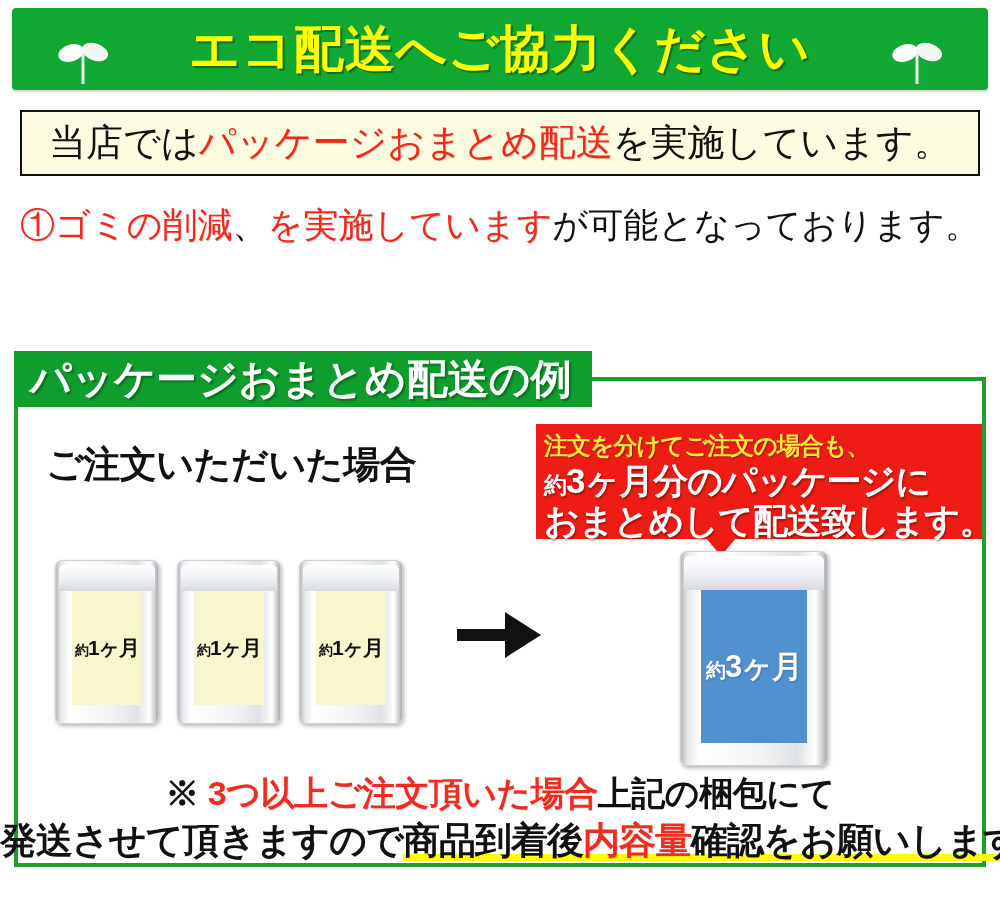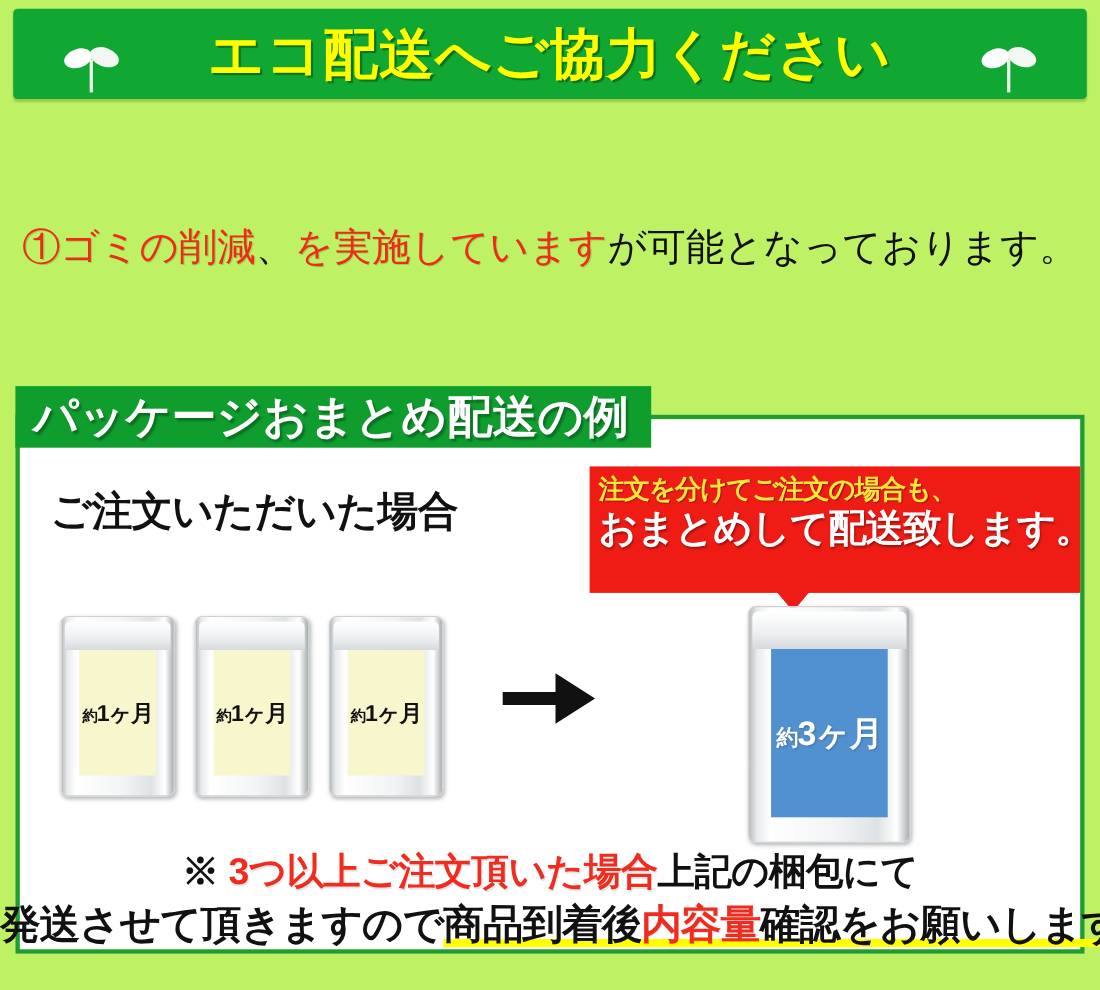--- a/index.html
+++ b/index.html
@@ -13,21 +13,21 @@
     font-family: "Liberation Sans", sans-serif;
     overflow: hidden;
     position: relative;
   }
 
   
   #page {
     position: relative;
     width: 1000px;
     height: 900px;
-    background: #bef264;
+    background: #ffffff;
   }
 
   
   #header-banner {
     position: absolute;
     left: 12px;
     top: 8px;
     width: 976px;
     height: 82px;
     background: #10a832;
@@ -331,39 +331,45 @@
     <span id="header-title" class="mincho">エコ配送へご協力ください</span>
     <span class="sprout right">
       <svg viewBox="0 0 58 52" width="58" height="52" aria-hidden="true">
         <ellipse cx="17" cy="19" rx="13" ry="8.5" fill="#ffffff" transform="rotate(-18 17 19)"></ellipse>
         <ellipse cx="41" cy="18" rx="13.5" ry="8.5" fill="#f2f7f2" transform="rotate(20 41 18)"></ellipse>
         <rect x="27.5" y="20" width="3" height="30" fill="#eaf6ea"></rect>
       </svg>
     </span>
   </div>
 
+  <div id="statement-box">
+    <div id="statement-line" class="mincho">
+      <span>当店では</span><span class="red-serif">パッケージおまとめ配送</span><span>を実施しています。</span>
+    </div>
+  </div>
 
   <div id="mid-paragraph">
     <div id="mid-line-2" class="mincho">
       <span class="red-serif">①ゴミの削減</span><span>、</span><span class="red-serif">を実施しています</span><span>が可能となっております。</span>
     </div>
   </div>
 
   <div id="example-box"></div>
 
   <div id="example-tab">
     <span id="example-tab-label">パッケージおまとめ配送の例</span>
   </div>
 
   <div id="left-caption">
     <div>ご注文いただいた場合</div>
   </div>
 
   <div id="red-callout">
     <div class="cl" id="red-line-1">注文を分けてご注文の場合も、</div>
+    <div class="cl" id="red-line-2"><span class="sm3">約</span><span>3ヶ月分のパッケージに</span></div>
     <div class="cl" id="red-line-3">おまとめして配送致します。</div>
   </div>
   <div id="callout-pointer"></div>
 
   <div class="pouch pouch-small" id="pouch-1">
     <div class="seal"></div>
     <div class="label">
       <span><span class="sm">約</span><span>1ヶ月</span></span>
     </div>
   </div>

